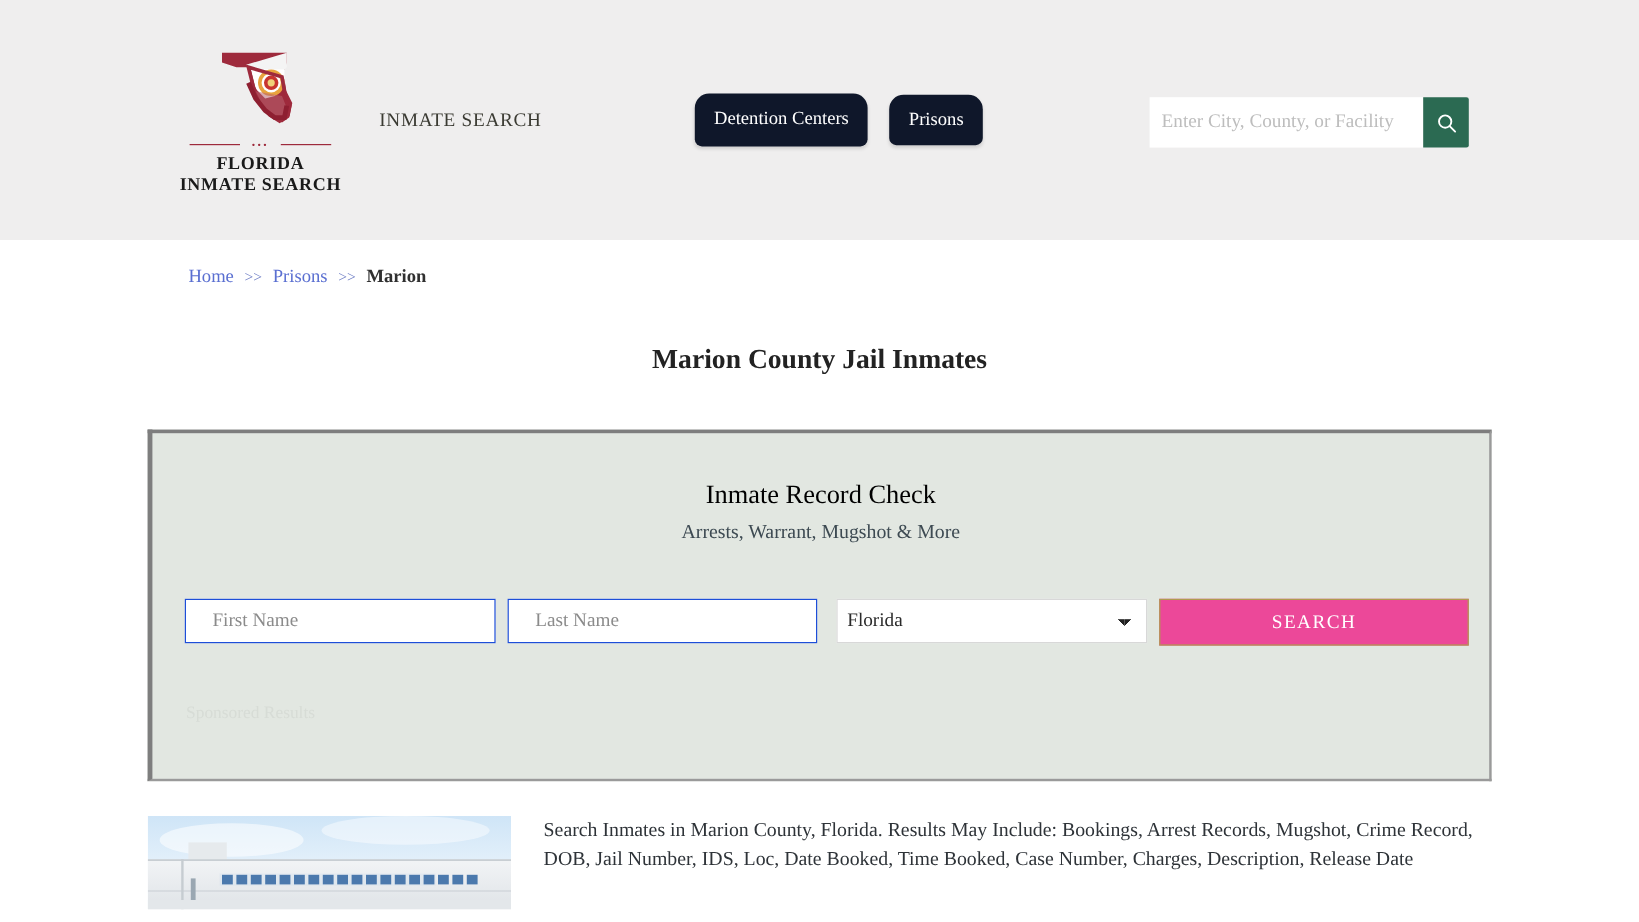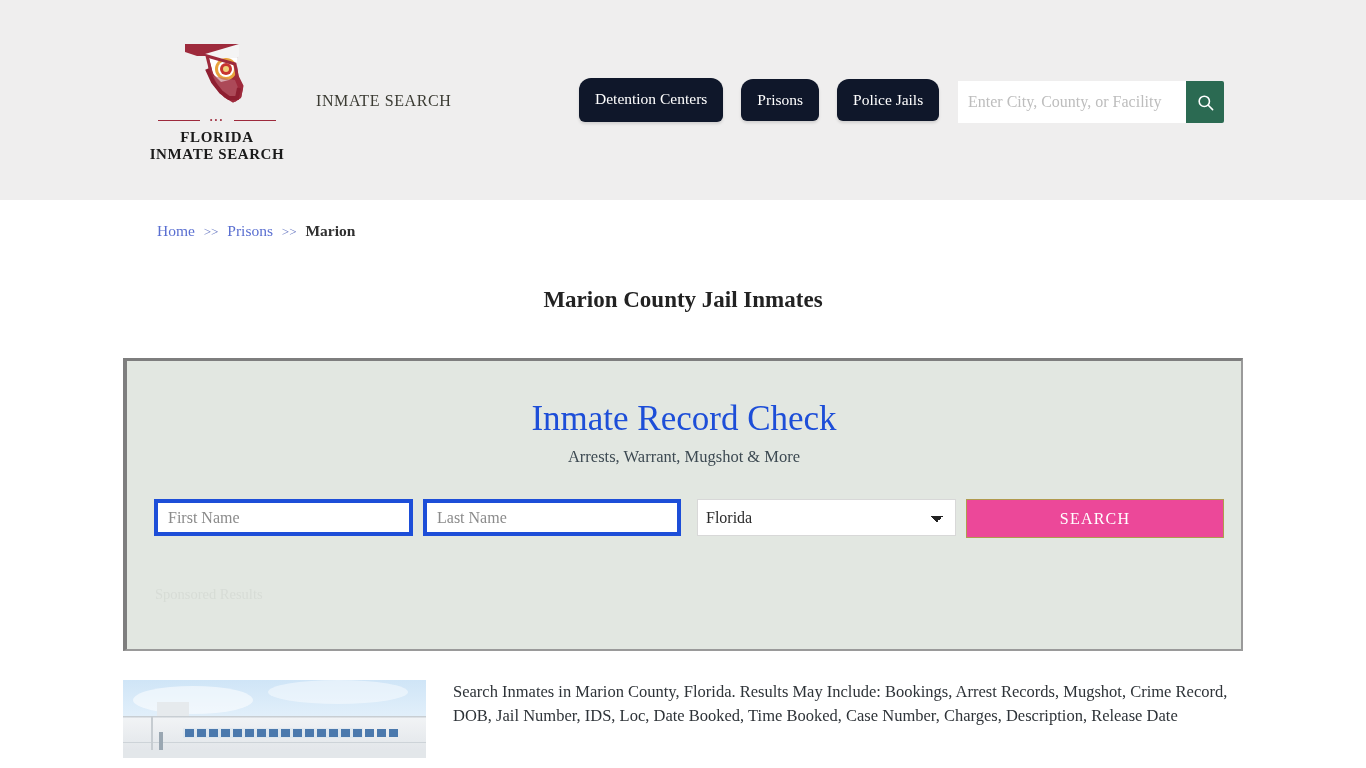--- a/index.html
+++ b/index.html
@@ -190,47 +190,47 @@
     height: 293px;
     background: #e2e7e1;
     border: 1px solid #b9bdb8;
     border-left: 4px solid #7e7e7e;
     border-top: 3px solid #7e7e7e;
     border-right: 2px solid #9a9a9a;
     border-bottom: 2px solid #9a9a9a;
   }
   .widget-title {
     text-align: center;
-    font-size: 35px;
-    color: #1d4ed8;
+    font-size: 22px;
+    color: #000000;
     margin-top: 38px;
     font-family: "Liberation Serif", serif;
   }
   .widget-sub {
     text-align: center;
     font-size: 16.5px;
     color: #3d4a52;
     margin-top: 8px;
     font-family: "Liberation Serif", serif;
   }
   .widget-form {
     position: absolute;
     left: 27px;
     top: 138px;
     display: flex;
     align-items: flex-start;
   }
   .widget-form input[type="text"] {
     height: 37px;
-    border: 4px solid #1d4ed8;
+    border: 1px solid #1d4ed8;
     background: #ffffff;
     font-size: 16px;
     font-family: "Liberation Serif", serif;
     color: #666;
-    padding: 0 10px;
+    padding: 0 22px;
     outline: none;
   }
   .widget-form input::placeholder { color: #8b8b8b; }
   .f-first { width: 259px; margin-right: 10px; }
   .f-last  { width: 258px; margin-right: 16px; }
   .f-state {
     width: 259px;
     height: 37px;
     border: 1px solid #d8d8d8;
     background: #ffffff;
@@ -325,21 +325,20 @@
       </div>
       <div class="logo-text1">FLORIDA</div>
       <div class="logo-text2">INMATE SEARCH</div>
     </div>
 
     <div class="tagline">INMATE SEARCH</div>
 
     <div class="nav-tabs">
       <div class="nav-tab">Detention Centers</div>
       <div class="nav-tab">Prisons</div>
-      <div class="nav-tab">Police Jails</div>
     </div>
 
     <div class="header-search">
       <input type="text" placeholder="Enter City, County, or Facility" style="">
       <button class="header-search-btn">
         <svg width="19" height="19" viewBox="0 0 24 24" fill="none" stroke="#ffffff" stroke-width="2">
           <circle cx="10.5" cy="10.5" r="6.5"></circle>
           <line x1="15.5" y1="15.5" x2="21" y2="21" stroke-linecap="round"></line>
         </svg>
       </button>

